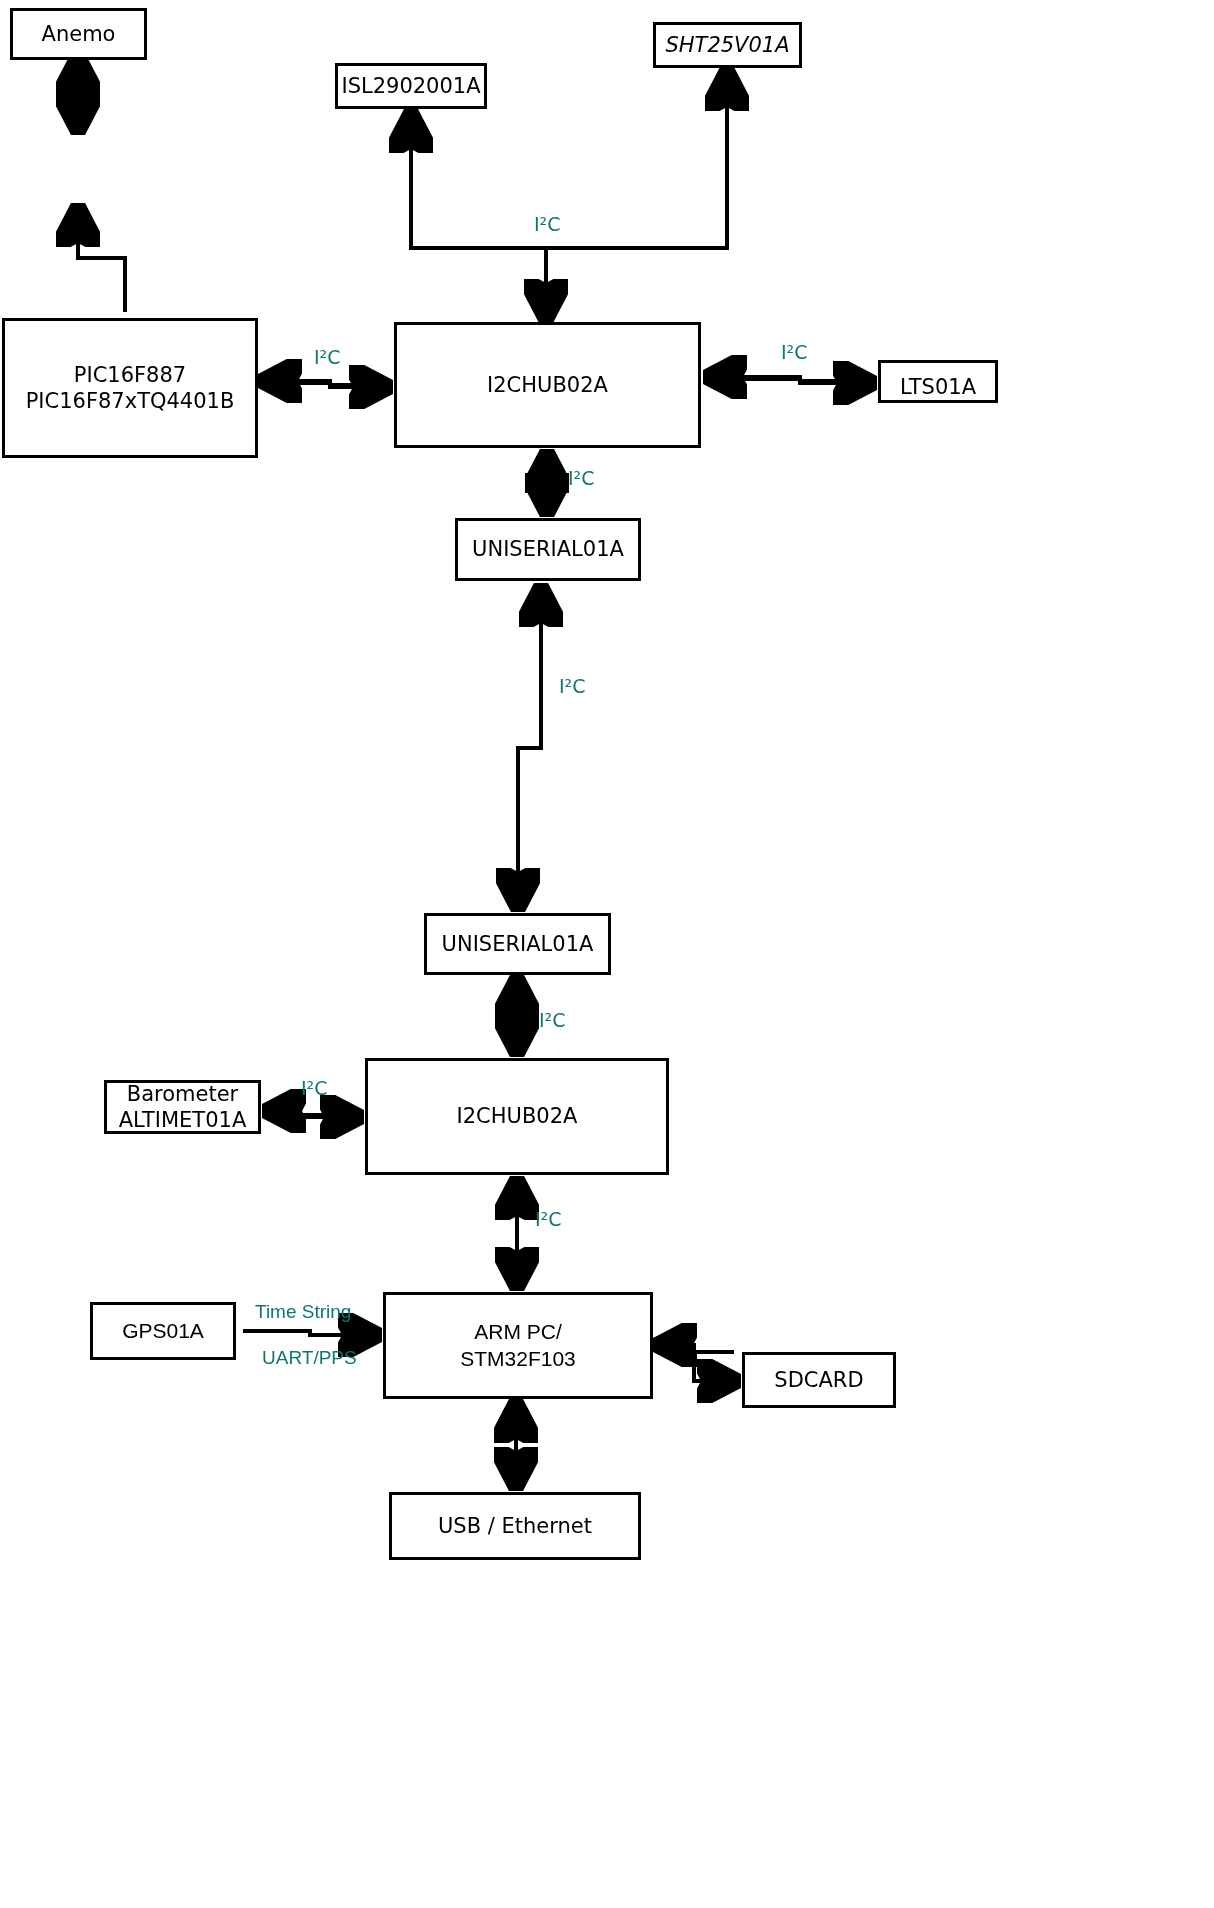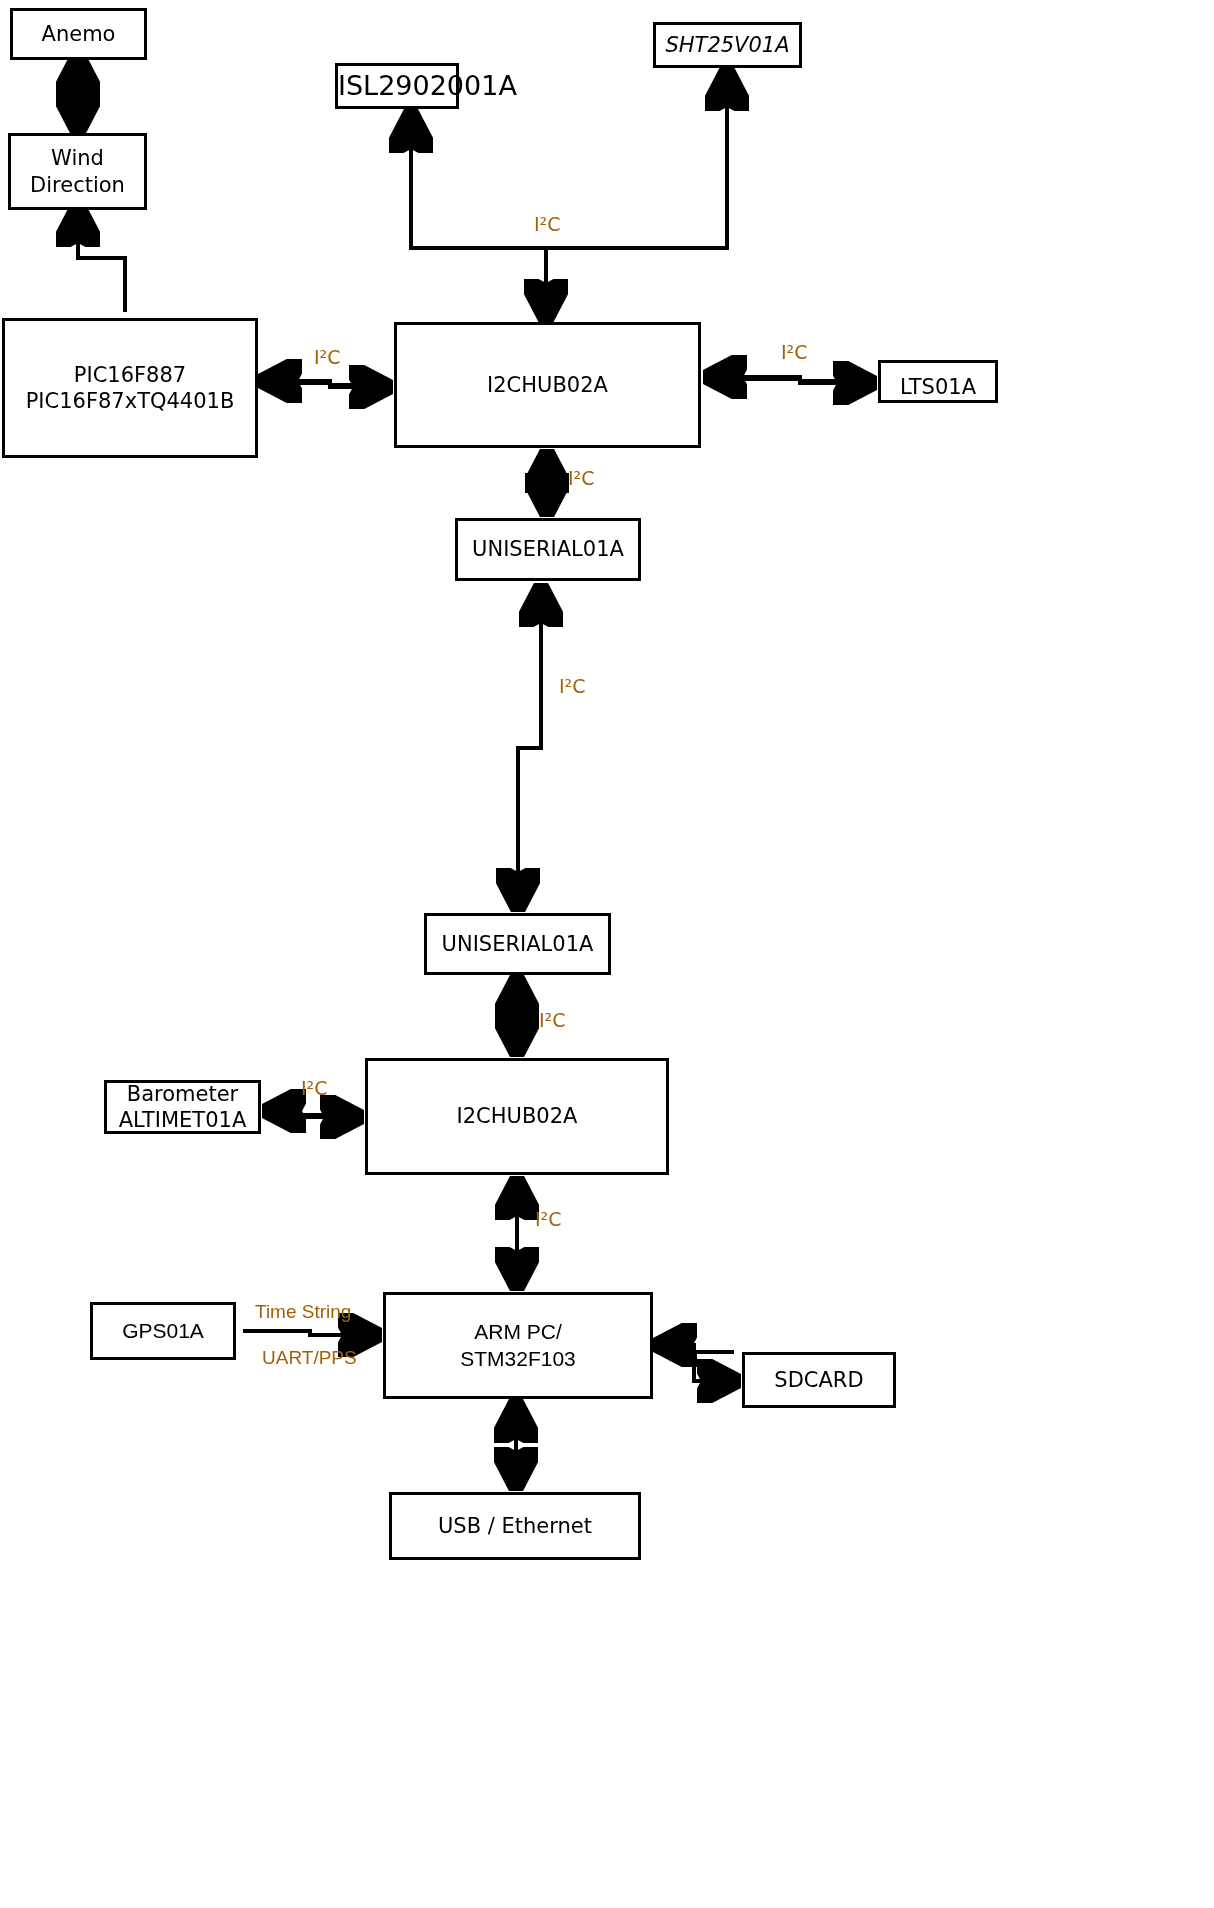--- a/index.html
+++ b/index.html
@@ -22,21 +22,21 @@
   }
   .node .lbl{display:block;width:100%;white-space:pre-line;}
 
   .f-dv{font-family:"DejaVu Sans",sans-serif;}
   .f-lib{font-family:"Liberation Sans",sans-serif;}
 
   .edge-label{
     position:absolute;
     font-family:"DejaVu Sans",sans-serif;
     font-size:19px;
-    color:#a16207;
+    color:#0f766e;
     white-space:nowrap;
     z-index:6;
     background:transparent;
   }
   .edge-label.lib{font-family:"Liberation Sans",sans-serif;}
 
   svg#wires{position:absolute;left:0;top:0;width:1214px;height:1908px;z-index:1;}
   svg#wires path, svg#wires line{stroke:#000;fill:none;stroke-width:4;}
 </style>
 </head>
@@ -89,31 +89,27 @@
     <path d="M660,1347 L694,1347 L694,1381 L734,1381" marker-end="url(#ah)"></path>
 
     <line x1="516" y1="1484" x2="516" y2="1406" marker-end="url(#ah)"></line>
     <line x1="516" y1="1408" x2="516" y2="1484" marker-end="url(#ah)"></line>
   </svg>
 
   <div class="node f-dv" style="left:10px;top:8px;width:137px;height:52px;font-size:21px;">
     <span class="lbl">Anemo</span>
   </div>
 
-  <div class="node f-dv" style="left:8px;top:133px;width:139px;height:77px;font-size:21px;">
-    <span class="lbl">Wind
-Direction</span>
-  </div>
 
   <div class="node f-dv" style="left:2px;top:318px;width:256px;height:140px;font-size:21px;">
     <span class="lbl">PIC16F887
 PIC16F87xTQ4401B</span>
   </div>
 
-  <div class="node f-dv" style="left:335px;top:63px;width:124px;height:46px;font-size:27px;">
+  <div class="node f-dv" style="left:335px;top:63px;width:152px;height:46px;font-size:21px;">
     <span class="lbl">ISL2902001A</span>
   </div>
 
   <div class="node f-dv" style="left:653px;top:22px;width:149px;height:46px;font-size:21px;font-style:italic;">
     <span class="lbl">SHT25V01A</span>
   </div>
 
   <div class="node f-dv" style="left:394px;top:322px;width:307px;height:126px;font-size:21px;">
     <span class="lbl">I2CHUB02A</span>
   </div>

